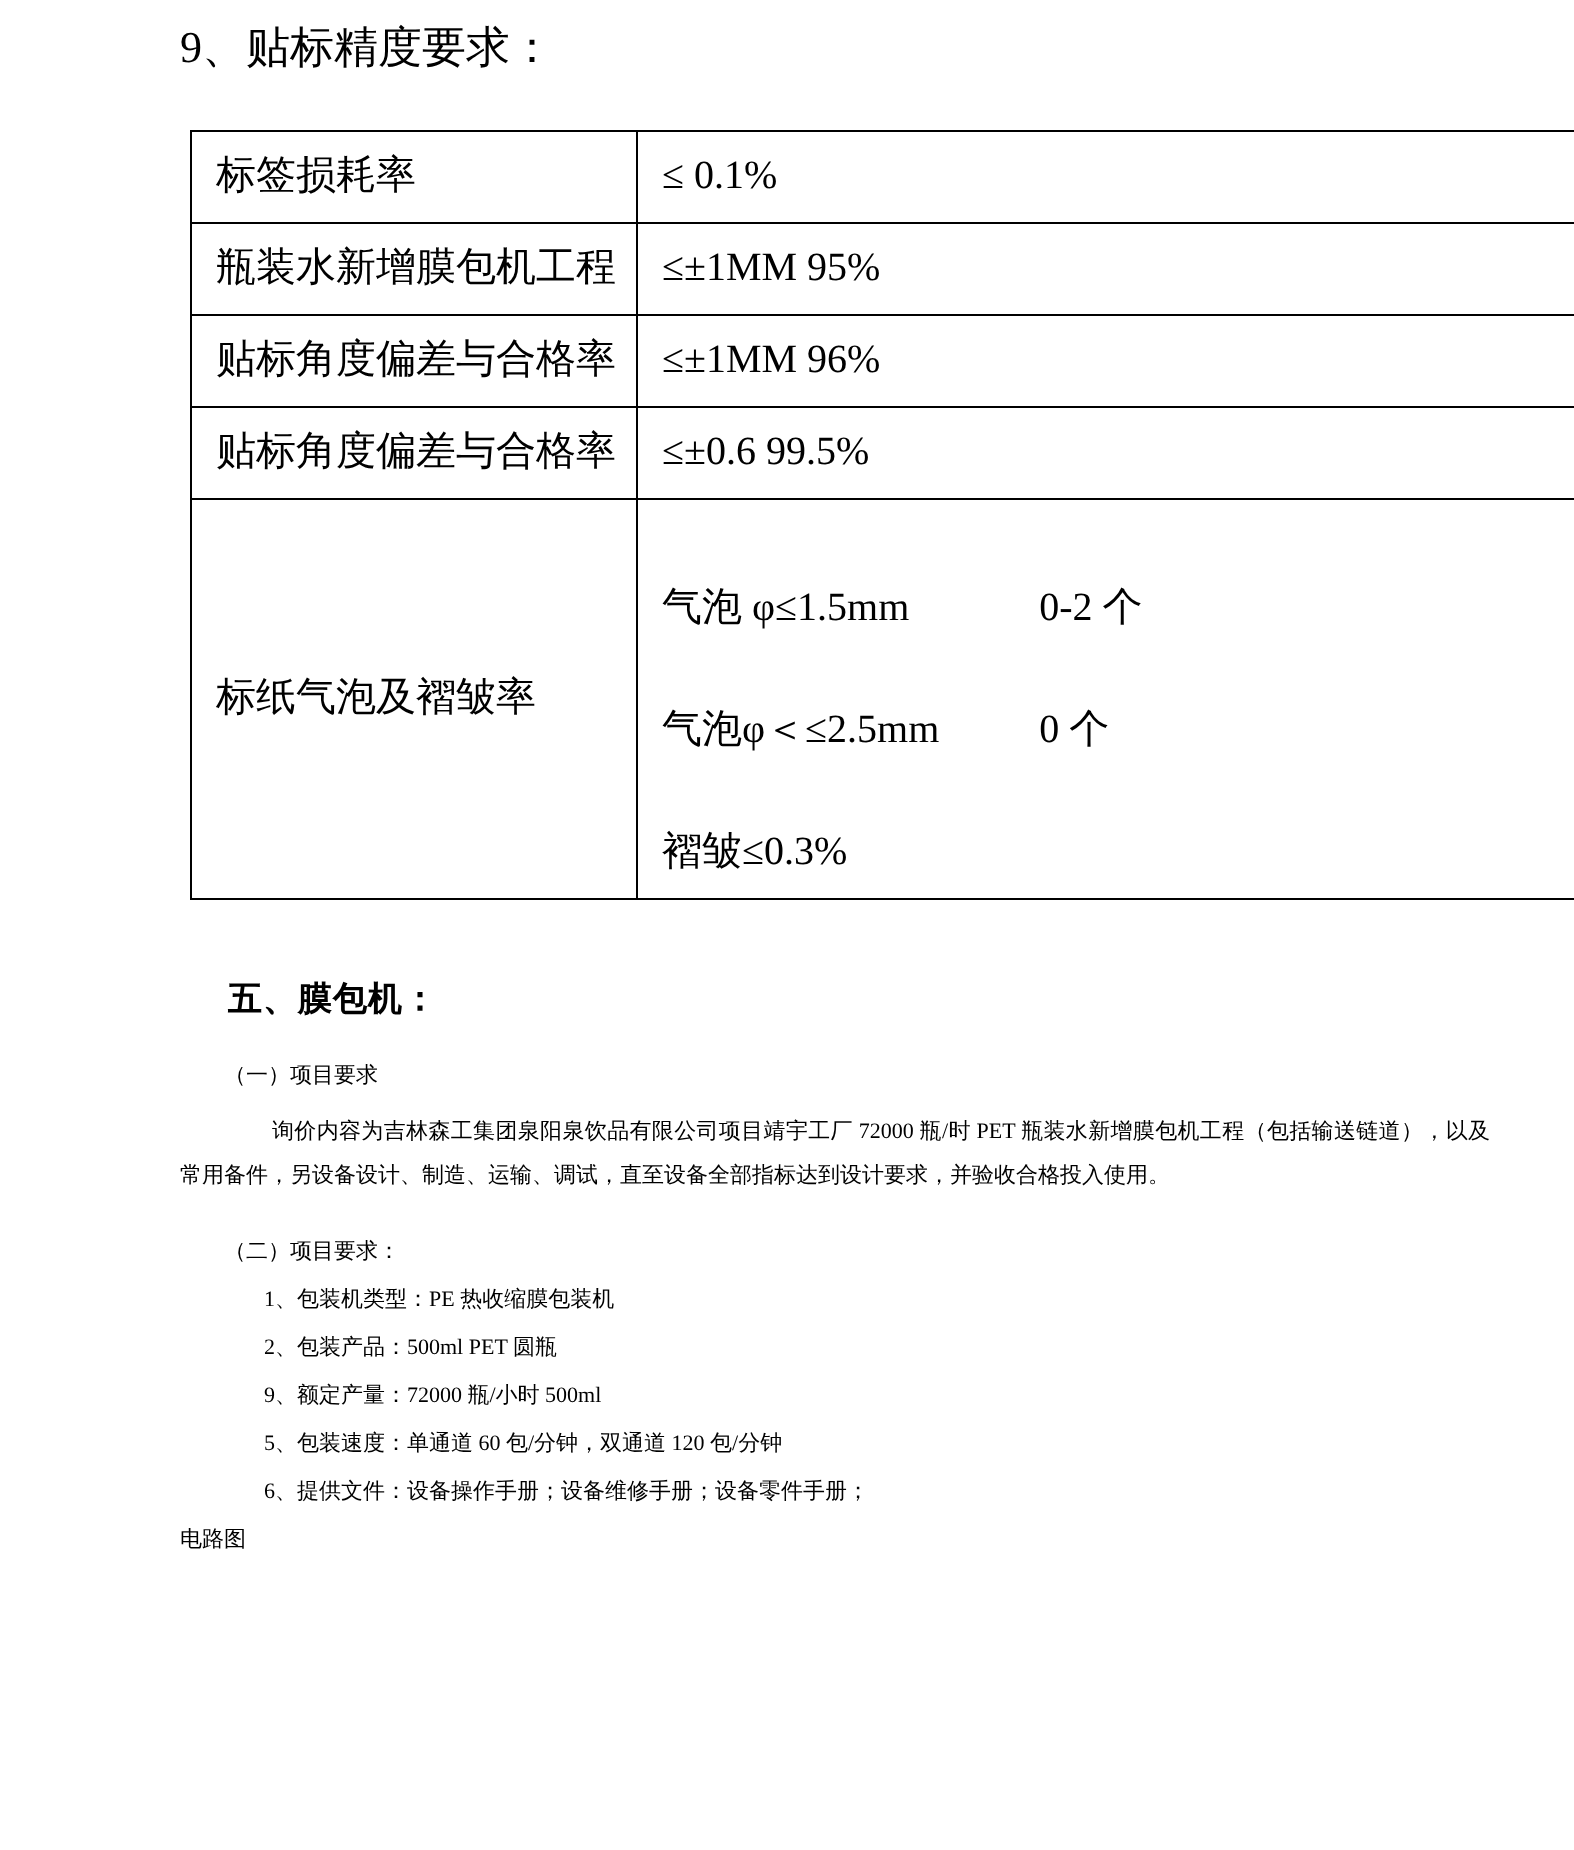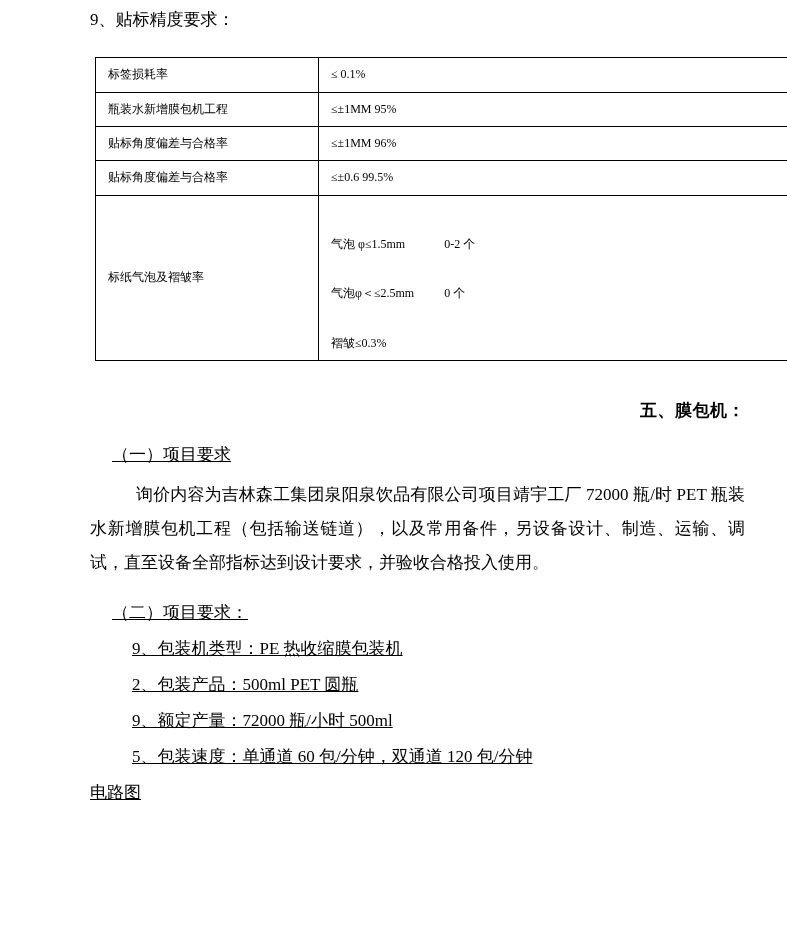--- a/index.html
+++ b/index.html
@@ -16,57 +16,55 @@
     overflow: hidden;
   }
   .page {
     position: relative;
     width: 787px;
     height: 925px;
     box-sizing: border-box;
     padding: 0 42px 0 90px;
   }
   .line-heading {
-    font-size: 17px;
+    font-size: 22px;
     line-height: 1.6;
     margin: 0;
     padding-top: 6px;
   }
   .indent-1 { text-indent: 0; }
 
   table.spec {
     border-collapse: collapse;
     width: 653px;
     margin: 24px 0 0 5px;
     table-layout: fixed;
   }
   table.spec td {
     border: 1px solid #000000;
     padding: 8px 10px 8px 12px;
-    font-size: 12px;
+    font-size: 20px;
     vertical-align: middle;
     line-height: 1.45;
   }
   table.spec td.c1 { width: 200px; }
   table.spec td.c2 { width: 451px; }
   td.multi { padding-top: 7px; padding-bottom: 7px; }
   .mline { white-space: pre; display: block; margin-top: 32px; }
 
   .sec-title {
     font-size: 17px;
     font-weight: bold;
     margin: 38px 0 0 24px;
     letter-spacing: 0.5px;
-    text-align: right;
   }
   .para {
-    font-size: 17px;
+    font-size: 11px;
     line-height: 2.0;
     margin: 0;
-    text-decoration: underline;
   }
   .p-sub {
     margin-left: 22px;
     margin-top: 16px;
   }
   .p-body {
     margin-top: 6px;
     text-align: justify;
     text-justify: inter-ideograph;
   }
@@ -116,20 +114,21 @@
     </tbody>
   </table>
 
   <p class="sec-title">五、膜包机：</p>
 
   <div class="body-block">
     <p class="para p-sub">（一）项目要求</p>
     <p class="para p-body"><span class="first">询价内容为吉林森工集团泉阳泉饮品有限公司项目靖宇工厂 72000 瓶/时 PET 瓶装水新增膜包机工程（包括输送链道），以及常用备件，另设备设计、制造、运输、调试，直至设备全部指标达到设计要求，并验收合格投入使用。</span></p>
     <p class="para p-sub">（二）项目要求：</p>
 
-    <p class="para p-item">9、包装机类型：PE 热收缩膜包装机</p>
+    <p class="para p-item">1、包装机类型：PE 热收缩膜包装机</p>
     <p class="para p-item">2、包装产品：500ml PET 圆瓶</p>
     <p class="para p-item">9、额定产量：72000 瓶/小时    500ml</p>
     <p class="para p-item">5、包装速度：单通道 60 包/分钟，双通道 120 包/分钟</p>
+    <p class="para p-item">6、提供文件：设备操作手册；设备维修手册；设备零件手册；</p>
     <p class="para p-last">电路图</p>
   </div>
 
 </div>
 
 </body></html>

